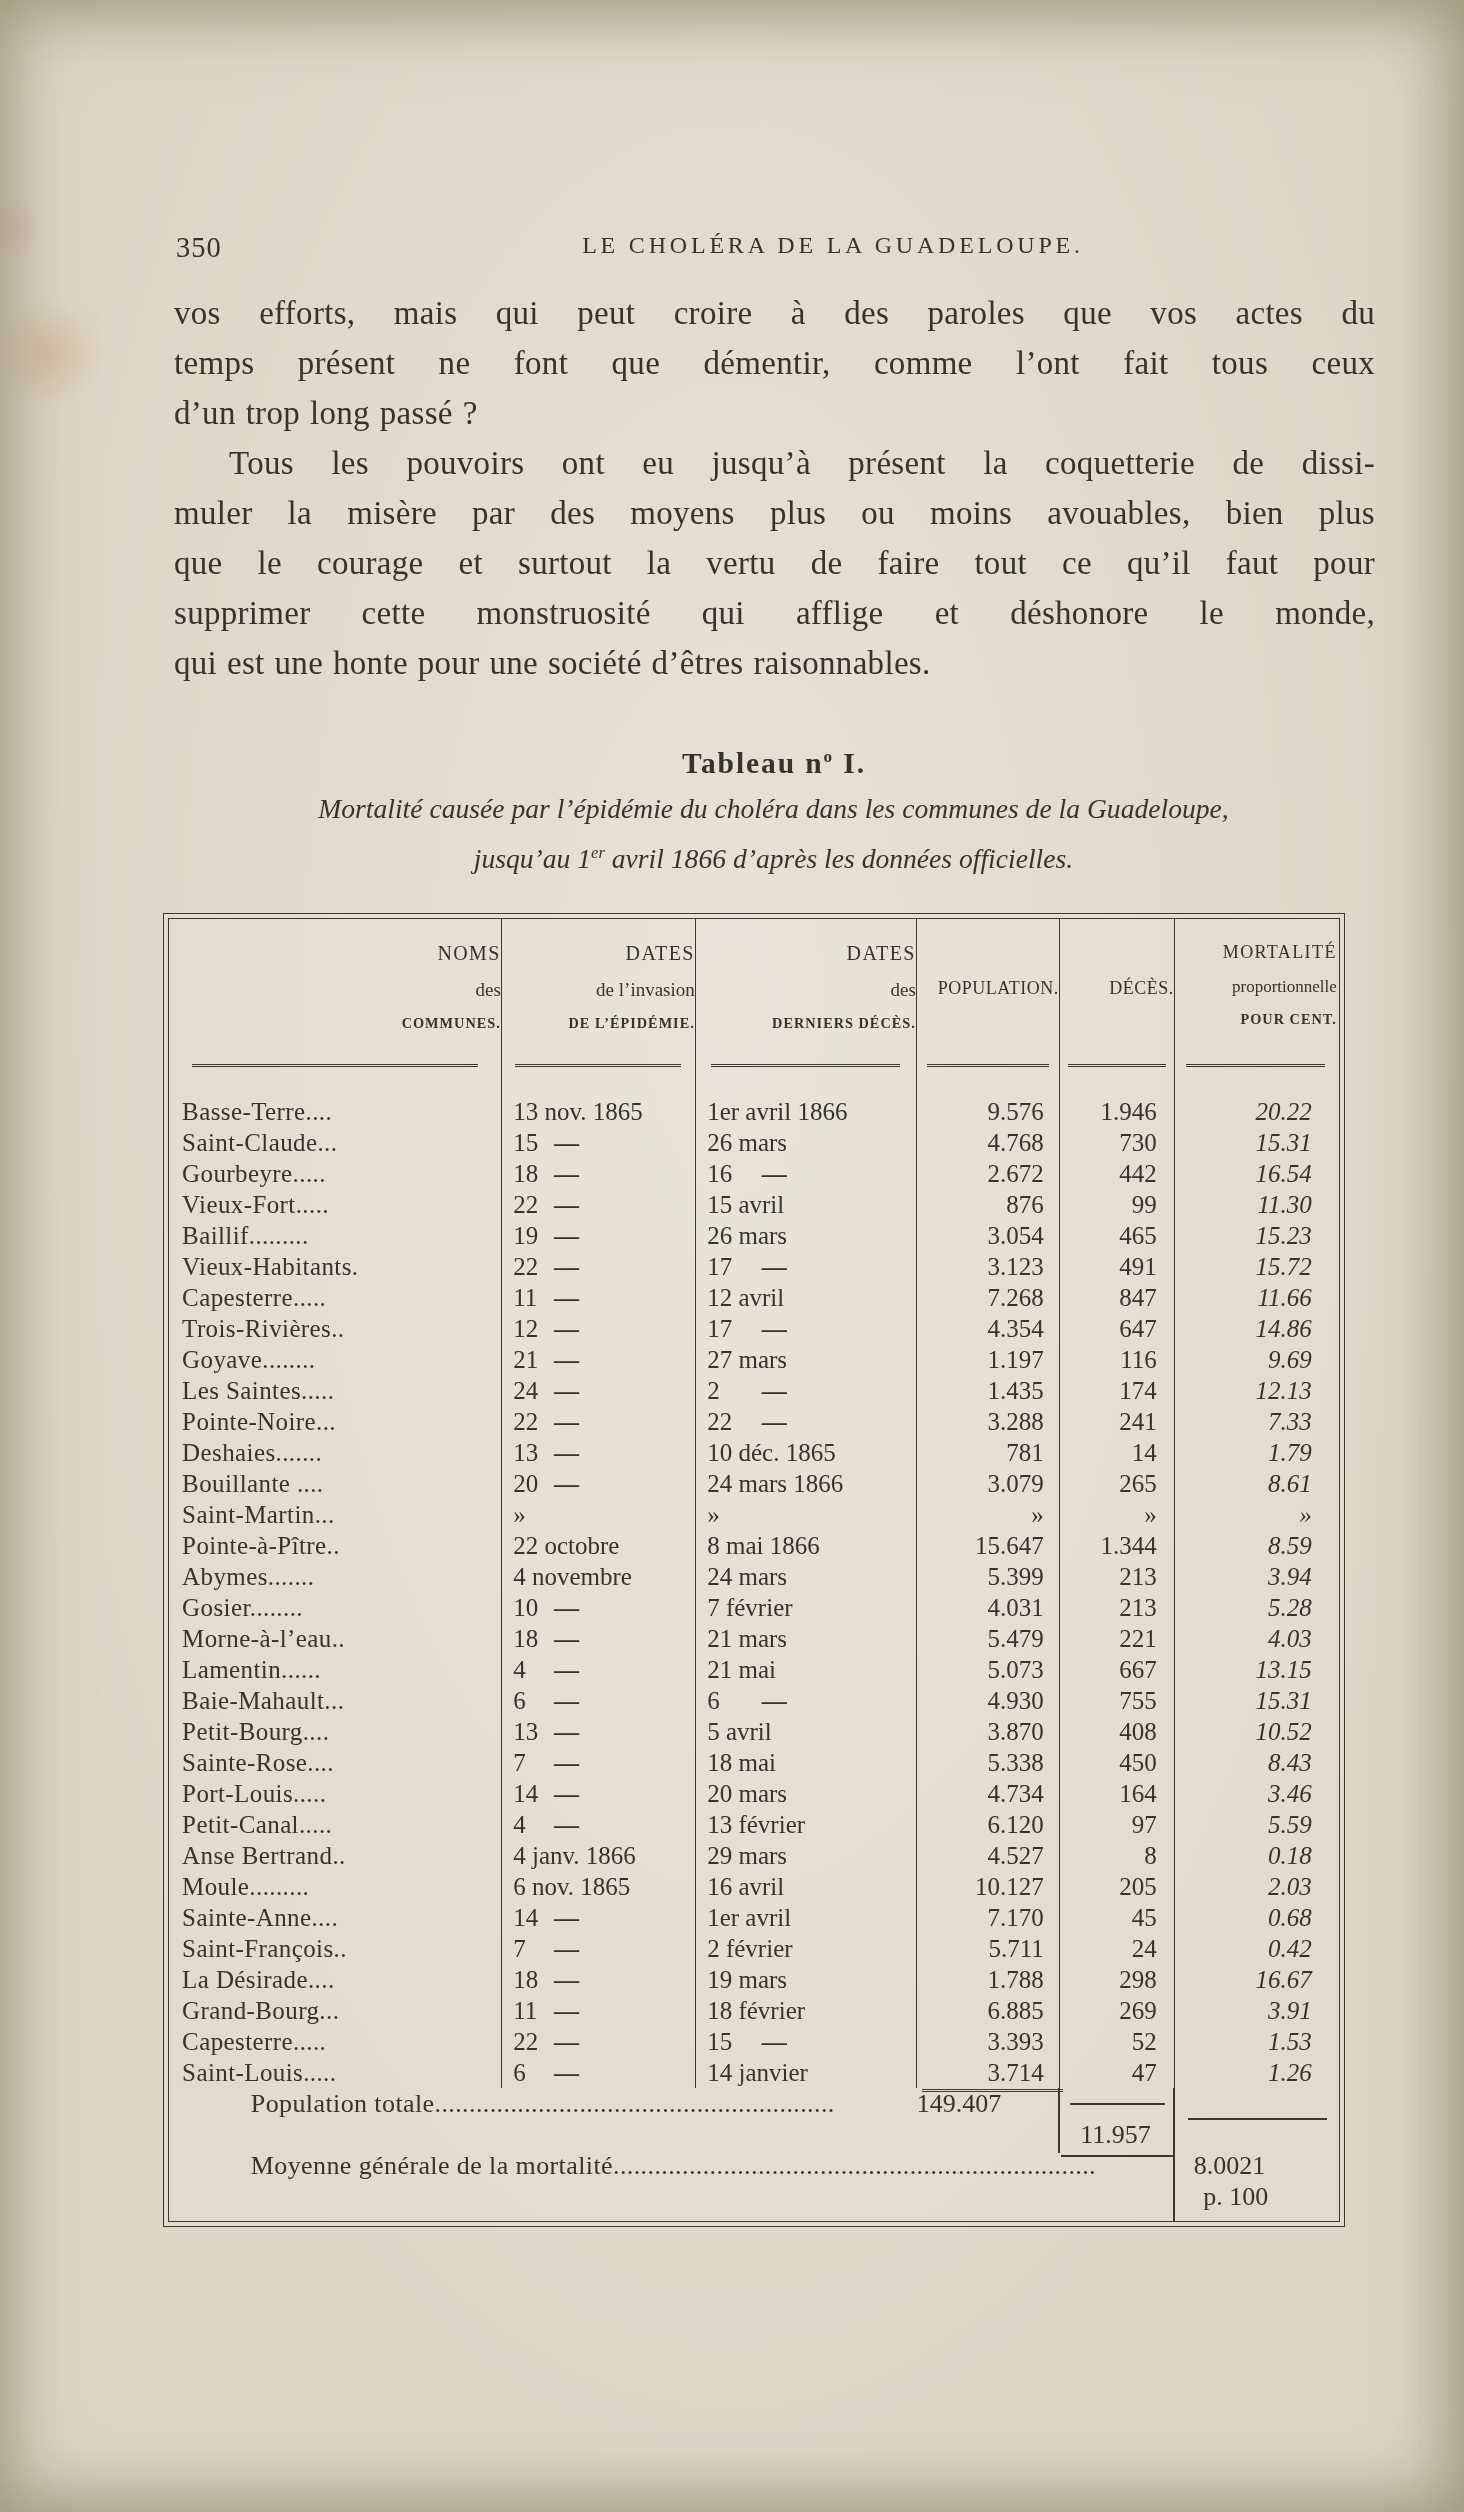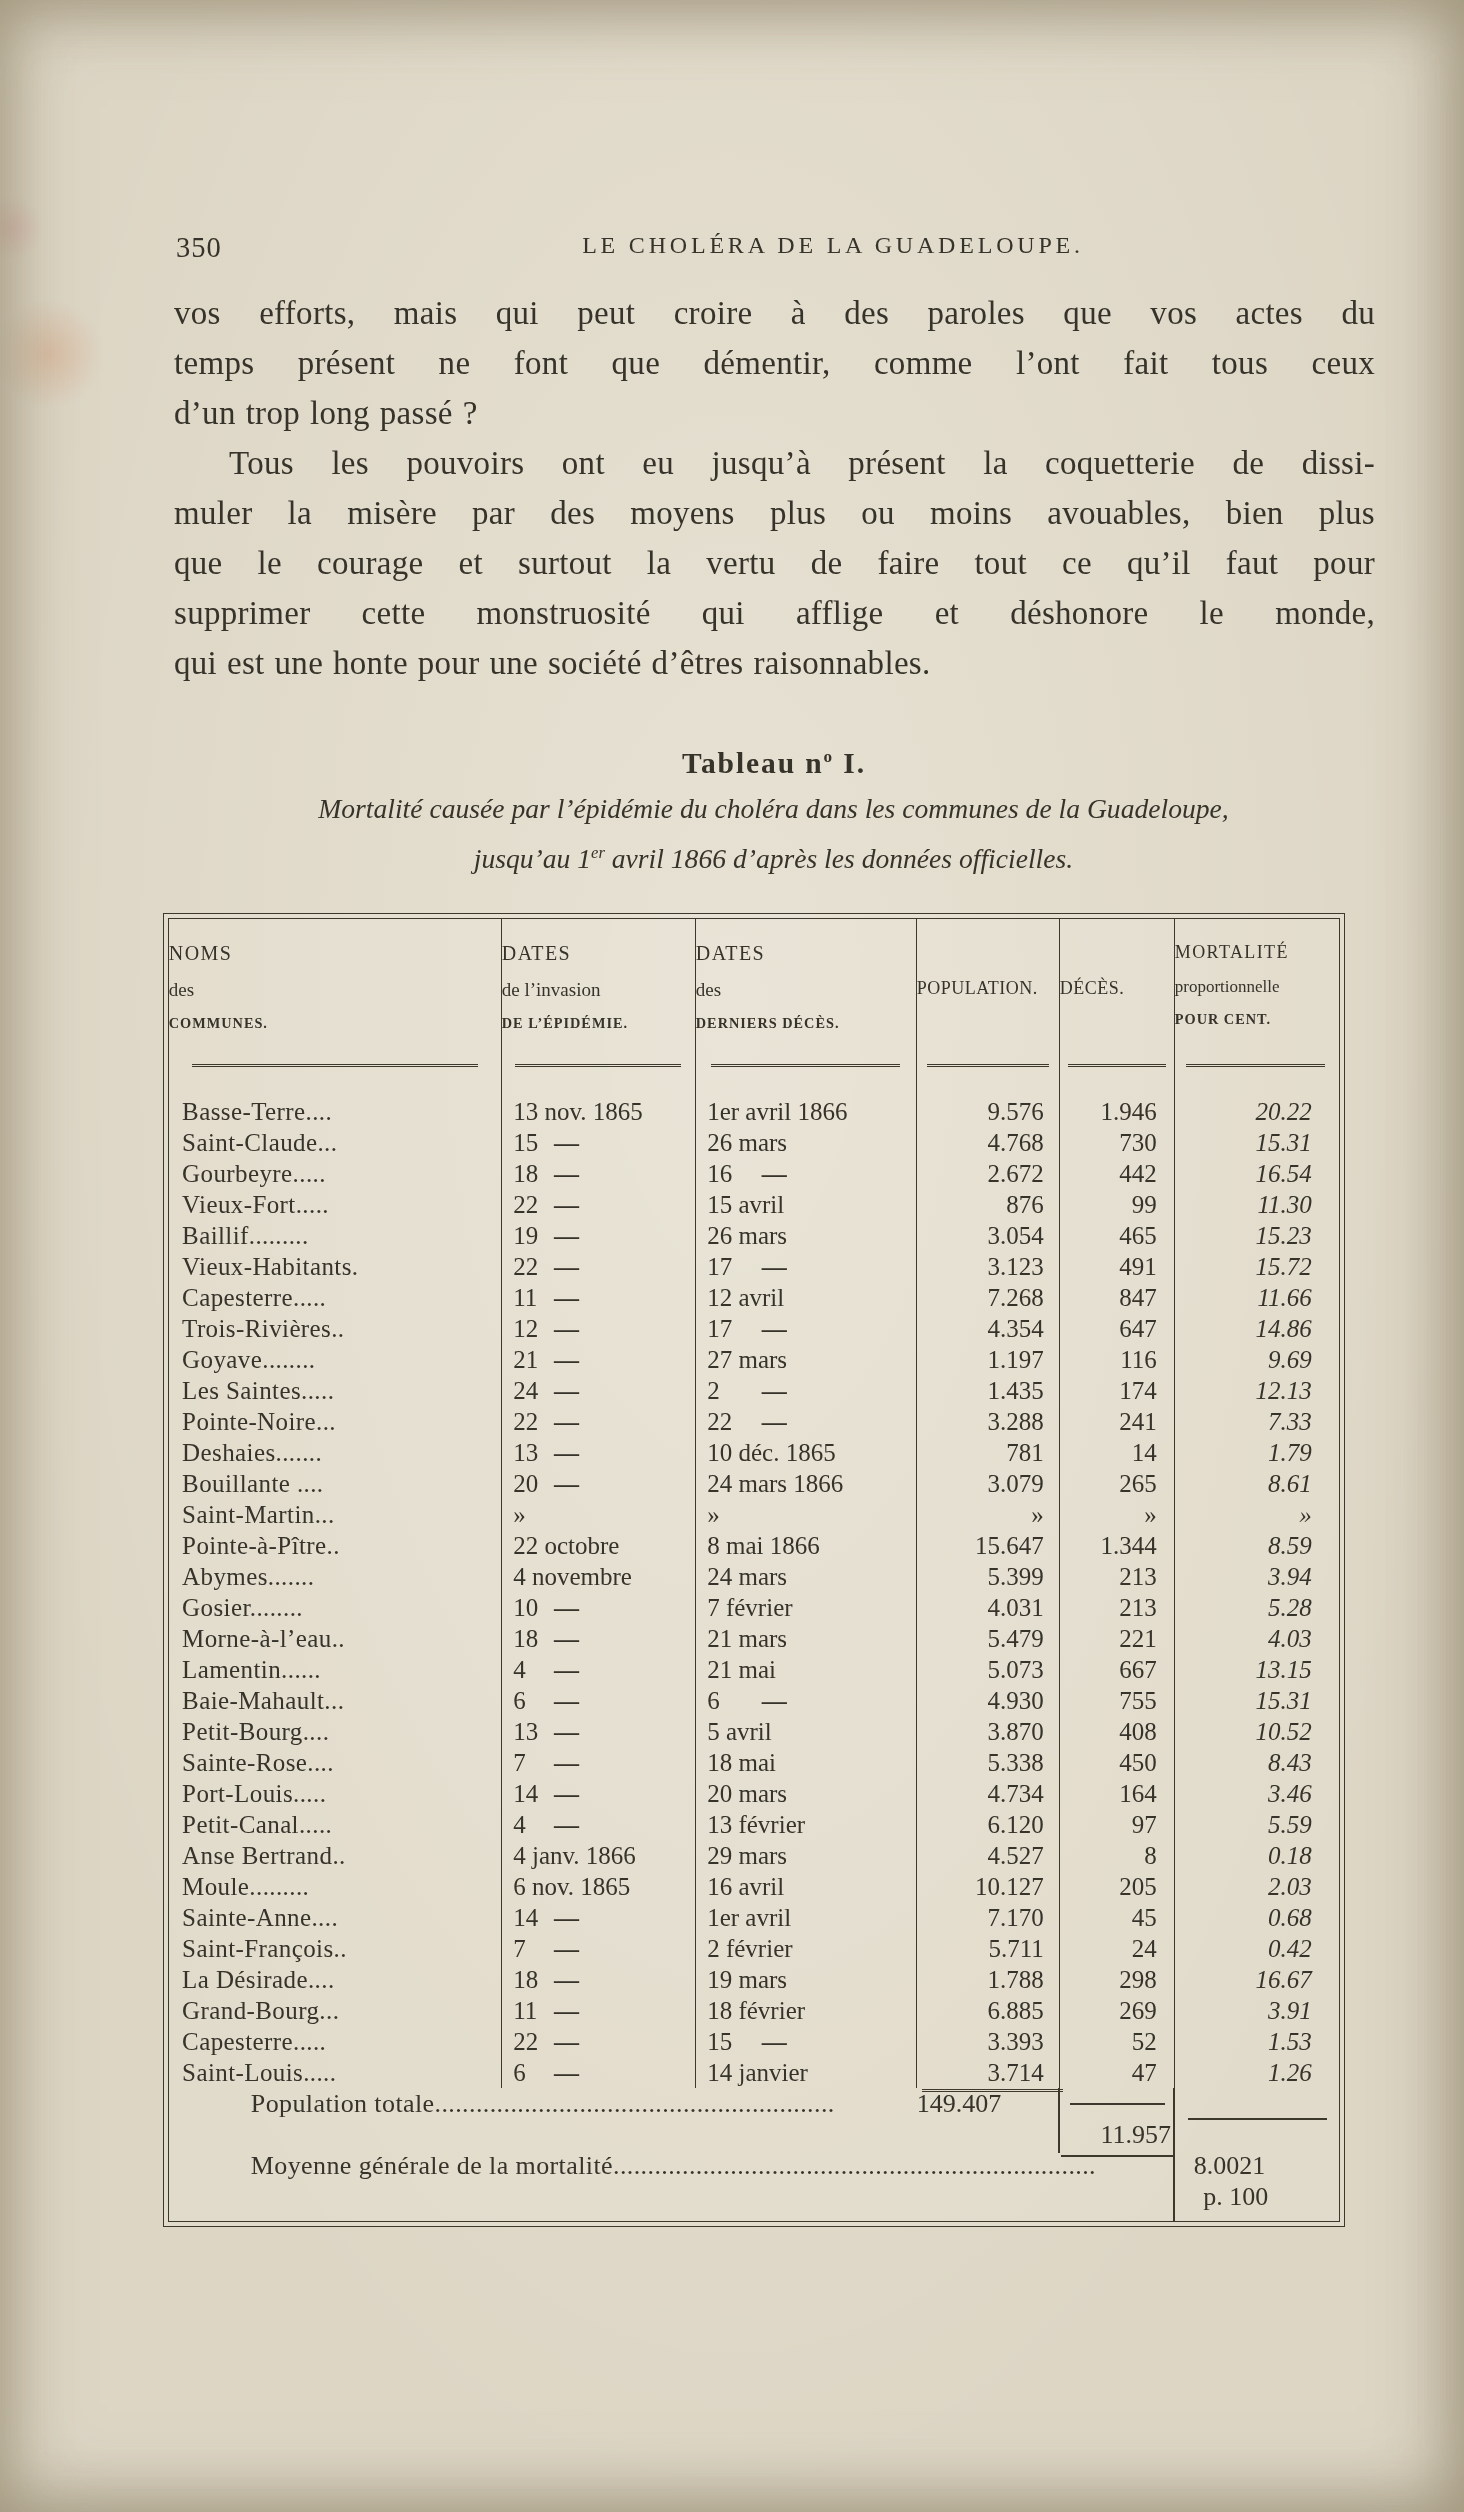--- a/index.html
+++ b/index.html
@@ -46,21 +46,21 @@
   .table-title sup{font-size:0.58em;vertical-align:super;}
   .caption{position:absolute;left:133px;top:787px;width:1281px;text-align:center;font-style:italic;font-size:27.6px;line-height:44px;}
   .caption sup{font-size:0.6em;vertical-align:super;}
   
   .table-outer{position:absolute;left:163px;top:913px;width:1182px;border:1.9px solid var(--line);padding:3.8px;background:rgba(240,236,224,0.25);}
   .table-inner{border:1.9px solid var(--line);--cols:333px 194px 221px 143px 115px 162px;}
   
   .thead{display:grid;grid-template-columns:var(--cols);height:177px;}
   .th{position:relative;border-right:1.9px solid var(--line);padding-top:23px;}
   .th:last-child{border-right:none;}
-  .th-lines{display:flex;flex-direction:column;align-items:flex-start;gap:14.3px;}
+  .th-lines{display:flex;flex-direction:column;align-items:flex-end;gap:14.3px;}
   .h-big{font-size:20px;letter-spacing:1.4px;}
   .h-mid{font-size:19px;}
   .h-caps{font-size:14.3px;font-weight:bold;letter-spacing:1px;}
   .h-one{font-size:18px;letter-spacing:0.5px;margin-top:36px;}
   .th6 .h-big{font-size:18px;}
   .th6 .h-mid{font-size:17px;}
   .hrule{position:absolute;bottom:28.5px;left:7%;right:7%;height:2.9px;border-top:1.9px solid var(--line);border-bottom:1.9px solid var(--line);}
   
   .tbody{display:block;}
   .trow{display:grid;grid-template-columns:var(--cols);height:31px;line-height:31px;font-size:25px;}
@@ -73,21 +73,21 @@
   .c-last .d-dash{left:30%;}
   .c-num{text-align:right;}
   .c-pop{padding-right:15px;}
   .c-dec{padding-right:17px;}
   .c-mort{padding-right:25px;}
   
   .tfoot{position:relative;height:133px;font-size:26px;}
   .f-row{display:grid;grid-template-columns:var(--cols);height:31px;line-height:31px;}
   .f-label{padding-left:82px;white-space:nowrap;overflow:hidden;letter-spacing:0.4px;}
   .l1{grid-column:1/4;} .v1{grid-column:4;text-align:left;padding-right:7.6px;}
-  .l2{grid-column:1/5;} .v2{grid-column:5;text-align:right;padding-right:3.8px;}
+  .l2{grid-column:1/5;} .v2{grid-column:5;text-align:center;padding-right:3.8px;}
   .l3{grid-column:1/6;} .v3{grid-column:6;padding-left:19px;}
   .v4{grid-column:6;padding-left:28.5px;}
   .f-rule{position:absolute;}
   .rule-pop{left:753px;width:141px;top:1px;height:2.9px;border-top:1.9px solid var(--line);border-bottom:1.9px solid var(--line);}
   .rule-dec-a{left:901px;width:95px;top:15px;border-top:2.9px solid var(--line);}
   .rule-dec-b{left:892px;width:112px;top:67px;border-top:2.9px solid var(--line);}
   .rule-mort{left:1019px;width:139px;top:30px;border-top:2.9px solid var(--line);}
   .vline-a{left:889px;top:0;height:65px;width:1.9px;background:var(--line);}
   .vline-b{left:1004px;top:0;height:133px;width:1.9px;background:var(--line);}
 </style>

